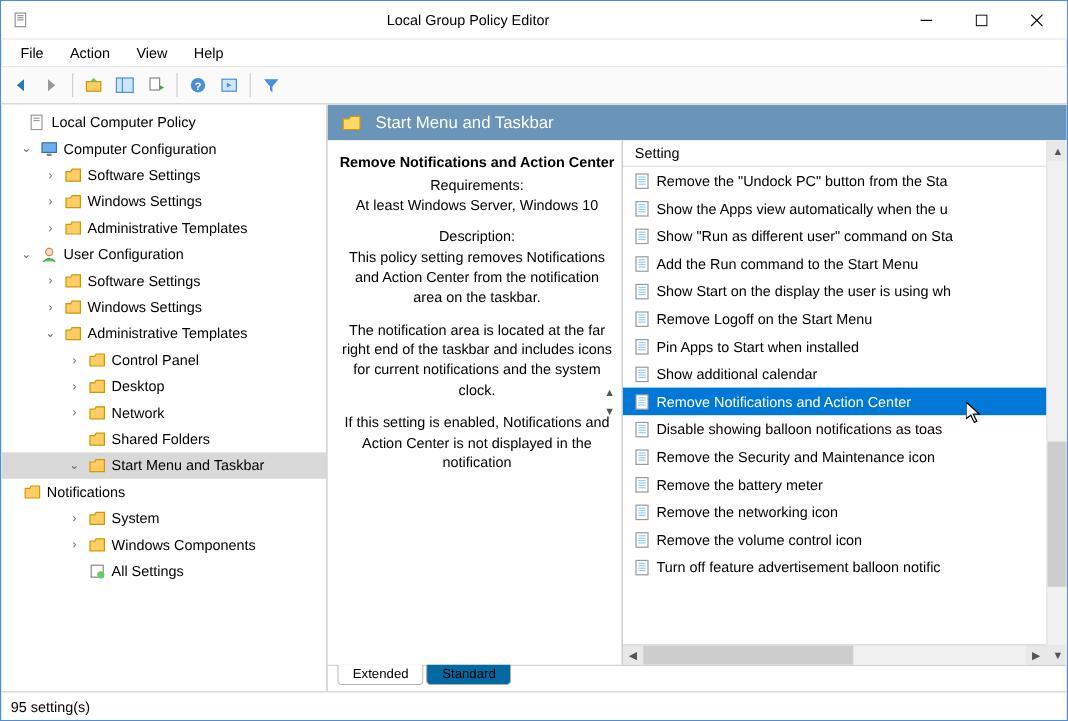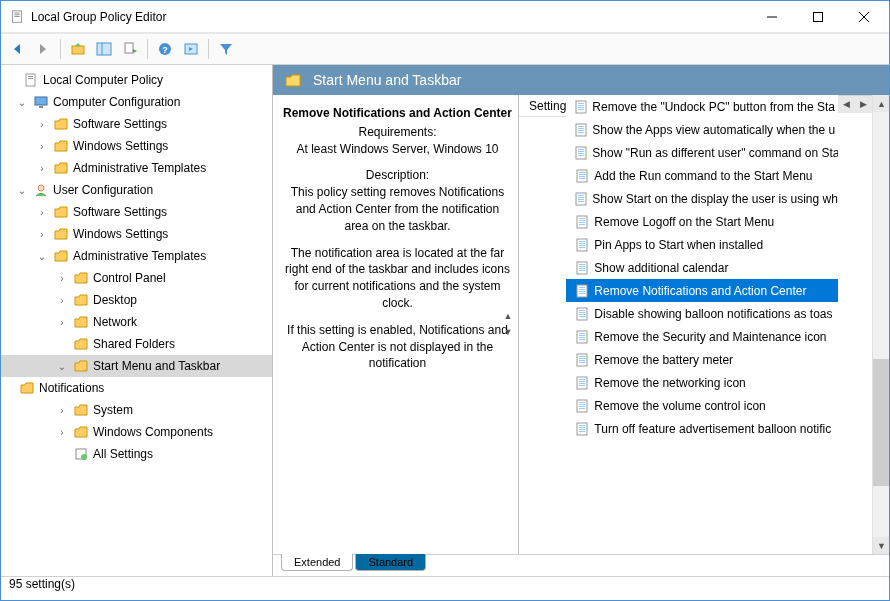--- a/index.html
+++ b/index.html
@@ -1,18 +1,18 @@
 <!DOCTYPE html>
 <html><head>
 <meta charset="utf-8">
 <style>
 * { box-sizing: border-box; margin: 0; padding: 0; }
 body { font-family: "Segoe UI", Tahoma, sans-serif; font-size: 12px; background: #fff; }
 .window { width: 890px; height: 601px; border: 1px solid #4a90d9; display: flex; flex-direction: column; background: #fff; }
-.titlebar { height: 32px; display: flex; align-items: center; padding: 0 2px; background: #fff; border-bottom: 1px solid #e8e8e8; }
+.titlebar { height: 32px; display: flex; align-items: center; padding: 0 2px; background: #fff; border-bottom: 1px solid #e8e8e8; text-align: center; }
 .titlebar .app-icon { width: 16px; height: 16px; margin: 0 6px; display: flex; align-items: center; justify-content: center; }
 .titlebar .title { flex: 1; font-size: 12px; }
 .win-btns { display: flex; }
 .win-btn { width: 46px; height: 30px; display: flex; align-items: center; justify-content: center; cursor: default; }
 .menubar { height: 22px; display: flex; align-items: center; padding: 0 6px; gap: 2px; }
 .menubar span { padding: 2px 10px; cursor: default; }
 .toolbar { height: 32px; border-top: 1px solid #e8e8e8; border-bottom: 1px solid #d0d0d0; display: flex; align-items: center; padding: 0 4px; gap: 2px; background: #fafafa; }
 .tool-btn { width: 24px; height: 24px; display: flex; align-items: center; justify-content: center; border: 1px solid transparent; }
 .tool-sep { width: 1px; height: 20px; background: #d0d0d0; margin: 0 3px; }
 .body-area { flex: 1; display: flex; overflow: hidden; }
@@ -44,21 +44,21 @@
 .hsbtn { width: 17px; height: 17px; background: #e8e8e8; display: flex; align-items: center; justify-content: center; color: #555; font-size: 9px; }
 .hsth { flex: 1; background: #f0f0f0; height: 17px; position: relative; }
 .hsth .thumb { position: absolute; left: 0; top: 0; width: 55%; height: 100%; background: #cdcdcd; }
 .vscroll { width: 17px; background: #f0f0f0; border-left: 1px solid #e0e0e0; display: flex; flex-direction: column; }
 .vsbtn { width: 17px; height: 17px; background: #e8e8e8; display: flex; align-items: center; justify-content: center; color: #555; font-size: 9px; }
 .vsth { flex: 1; background: #f0f0f0; position: relative; }
 .vsth .vthumb { position: absolute; left: 0; top: 58%; width: 100%; height: 30%; background: #cdcdcd; }
 .tabs { height: 22px; display: flex; align-items: flex-start; padding-left: 8px; border-top: 1px solid #d0d0d0; }
 .tab { padding: 2px 12px; border: 1px solid #b0b0b0; border-top: none; background: #0369a1; border-radius: 0 0 4px 4px; margin-right: 2px; font-size: 11px; cursor: default; position: relative; top: -1px; }
 .tab.active { background: #fff; }
-.statusbar { height: 24px; border-top: 1px solid #d0d0d0; display: flex; padding: 0 8px; font-size: 12px; }
+.statusbar { height: 24px; border-top: 1px solid #d0d0d0; display: flex; align-items: center; padding: 0 8px; font-size: 12px; }
 .cursor-ptr { position: absolute; pointer-events: none; }
 .updn { position:absolute; right:2px; top:50%; transform:translateY(-50%); display:flex; flex-direction:column; }
 .updn span{height:16px;width:16px;display:flex;align-items:center;justify-content:center;color:#555;font-size:9px;}
 </style>
 </head>
 <body>
 
 <div class="window">
 
   <div class="titlebar">
@@ -84,20 +84,26 @@
         </div>
       <div class="win-btn close">
           <svg width="10" height="10">
             <line x1="0" y1="0" x2="10" y2="10" stroke="#000"></line>
             <line x1="10" y1="0" x2="0" y2="10" stroke="#000"></line>
           </svg>
         </div>
     </div>
   </div>
 
+  <div class="menubar">
+    <span>File</span>
+    <span>Action</span>
+    <span>View</span>
+    <span>Help</span>
+  </div>
 
   <div class="toolbar">
     <div class="tool-btn">
         <svg width="16" height="16">
           <path d="M11 3 L5 8 L11 13 Z" fill="#2a7ab9"></path>
         </svg>
       </div>
     <div class="tool-btn">
         <svg width="16" height="16">
           <path d="M5 3 L11 8 L5 13 Z" fill="#9a9a9a"></path>
@@ -337,21 +343,21 @@
           <p>The notification area is located at the far right end of the taskbar and includes icons for current notifications and the system clock.</p>
           <p>If this setting is enabled, Notifications and Action Center is not displayed in the notification</p>
           <div class="updn">
             <span>▲</span>
             <span style="margin-top:auto">▼</span>
           </div>
         </div>
 
         <div class="settings-col">
           <div style="display:flex;flex:1;overflow:hidden">
-            <div style="flex:1;display:flex;flex-direction:row;overflow:hidden">
+            <div style="flex:1;display:flex;flex-direction:column;overflow:hidden">
               <div class="col-hdr">Setting</div>
               <div class="list">
                 <div class="list-inner" id="settings-list">
                     <div class="row">
                       <span class="ico">
                         <svg width="14" height="14">
                           <rect x="2" y="1" width="10" height="12" fill="#fff" stroke="#9a9a9a"></rect>
                           <rect x="4" y="3" width="6" height="1" fill="#9cf"></rect>
                           <rect x="4" y="5" width="6" height="1" fill="#9cf"></rect>
                           <rect x="4" y="7" width="6" height="1" fill="#9cf"></rect>

